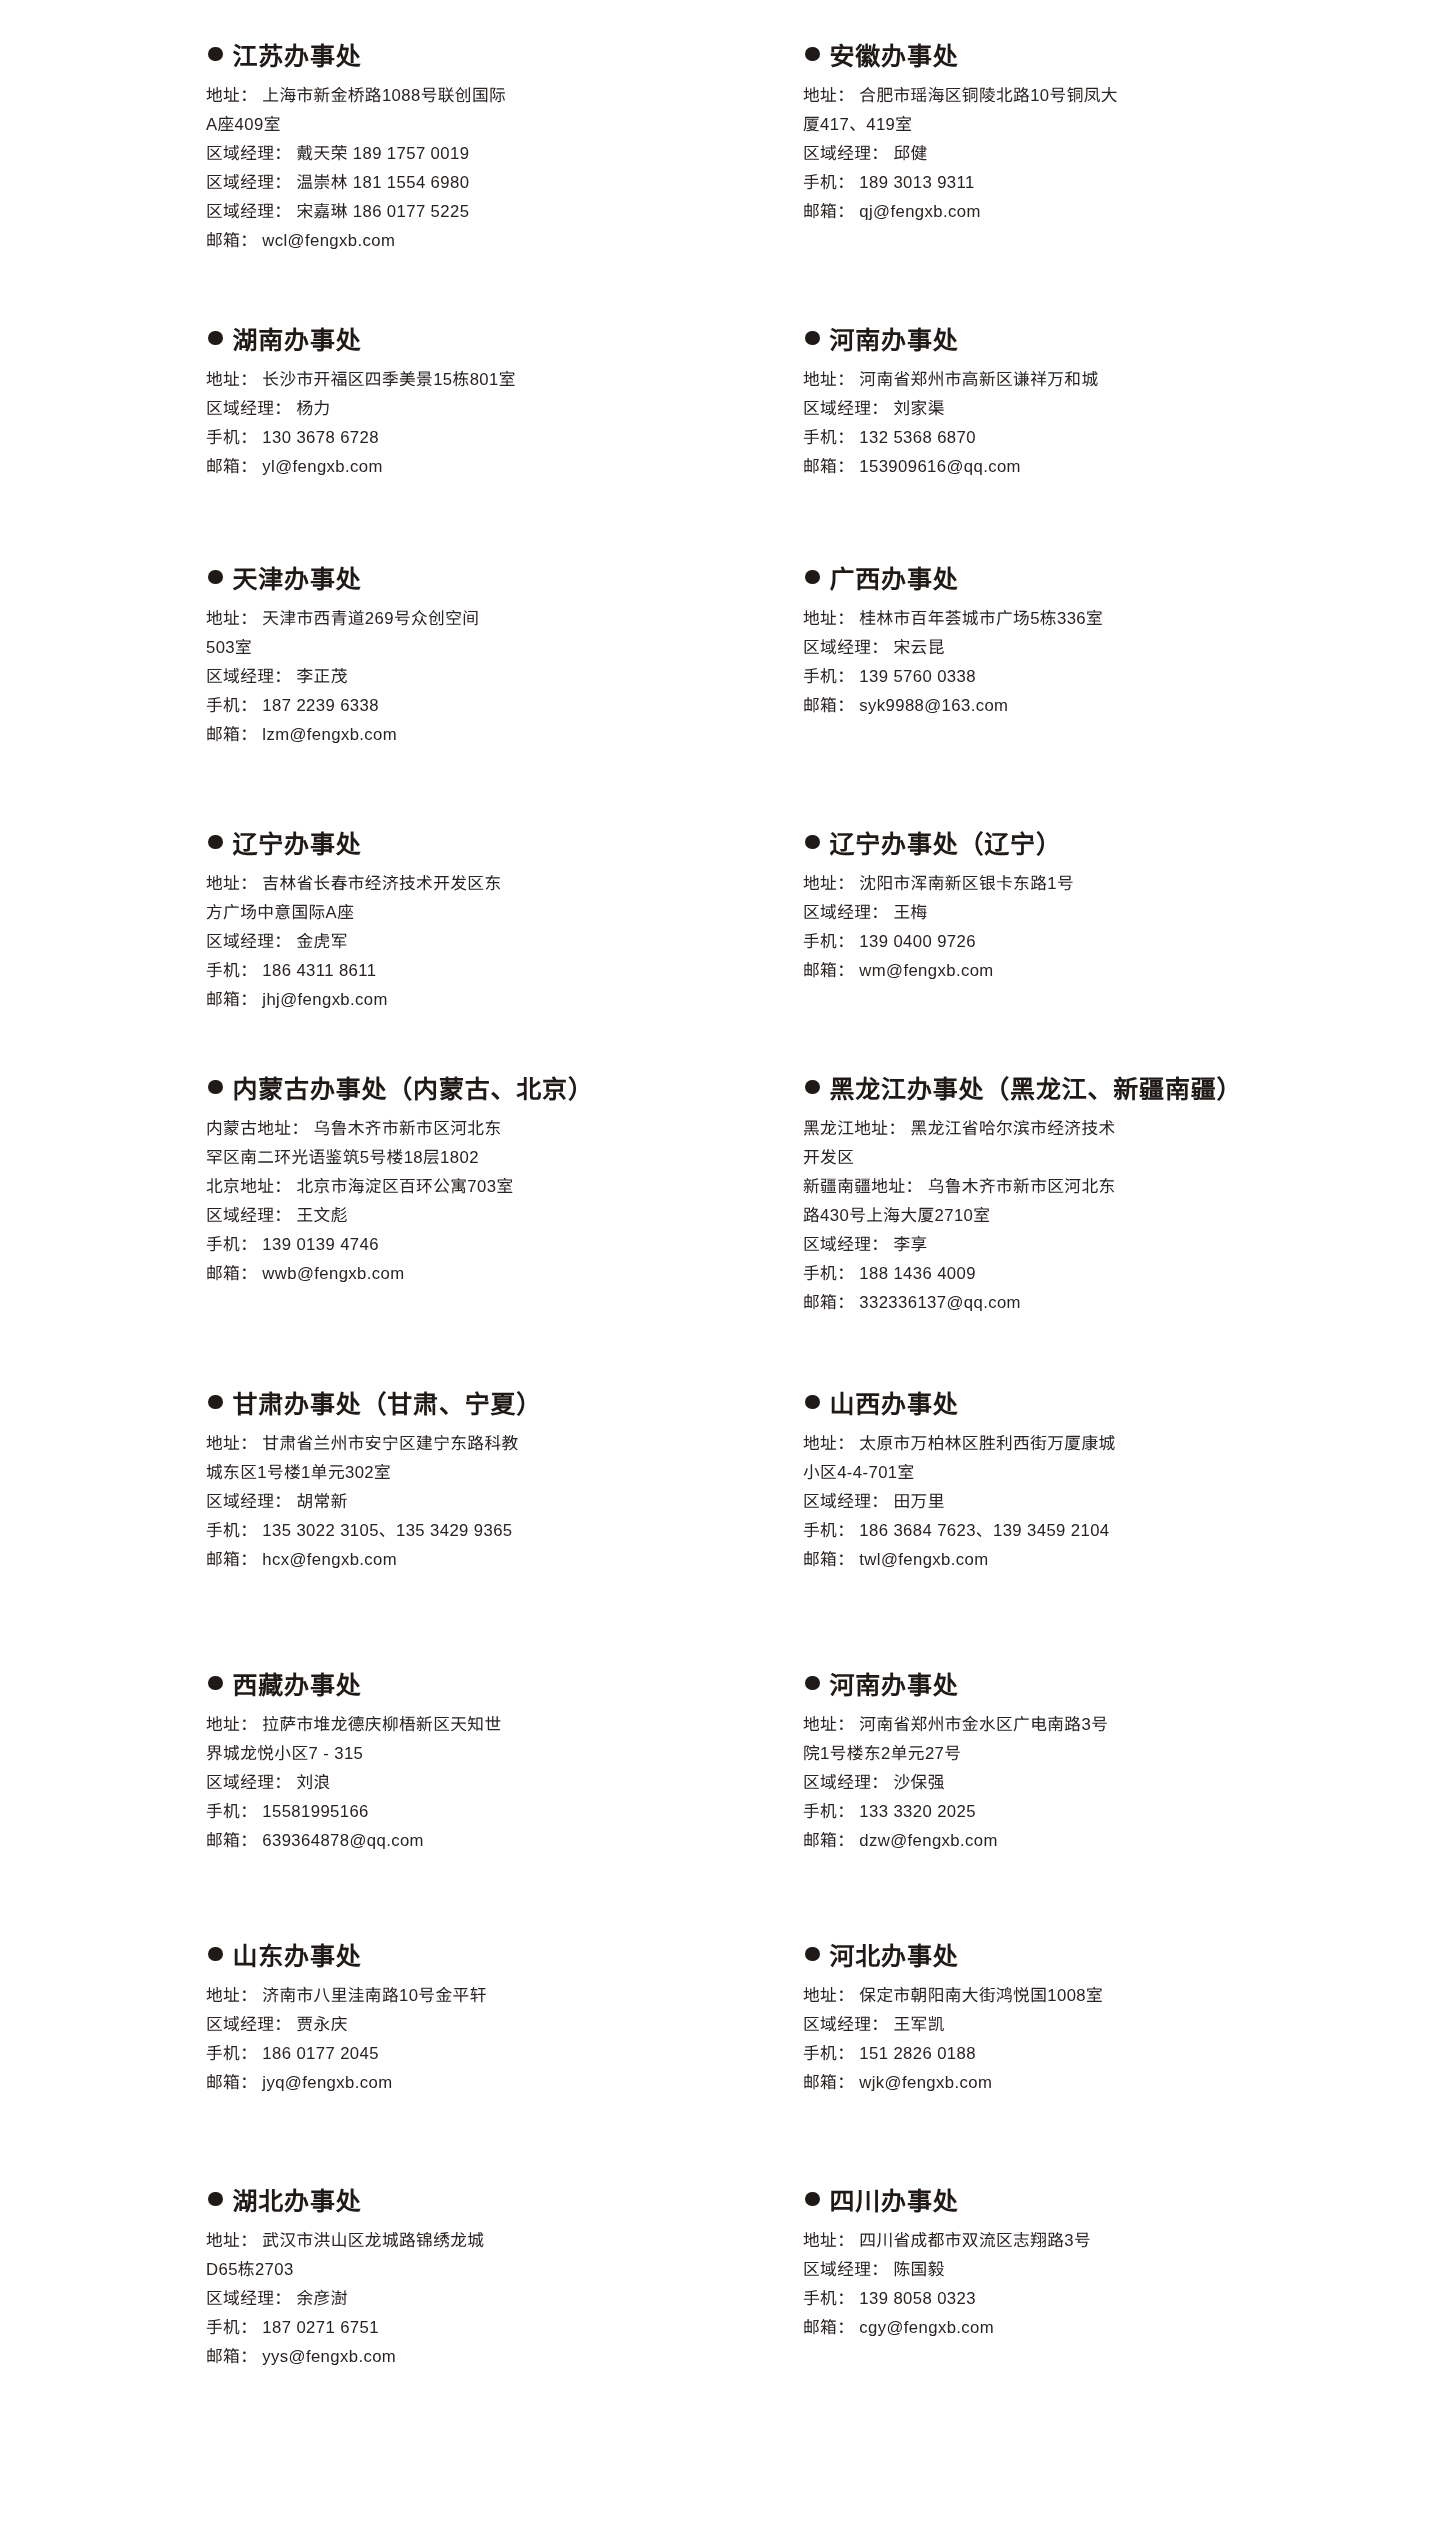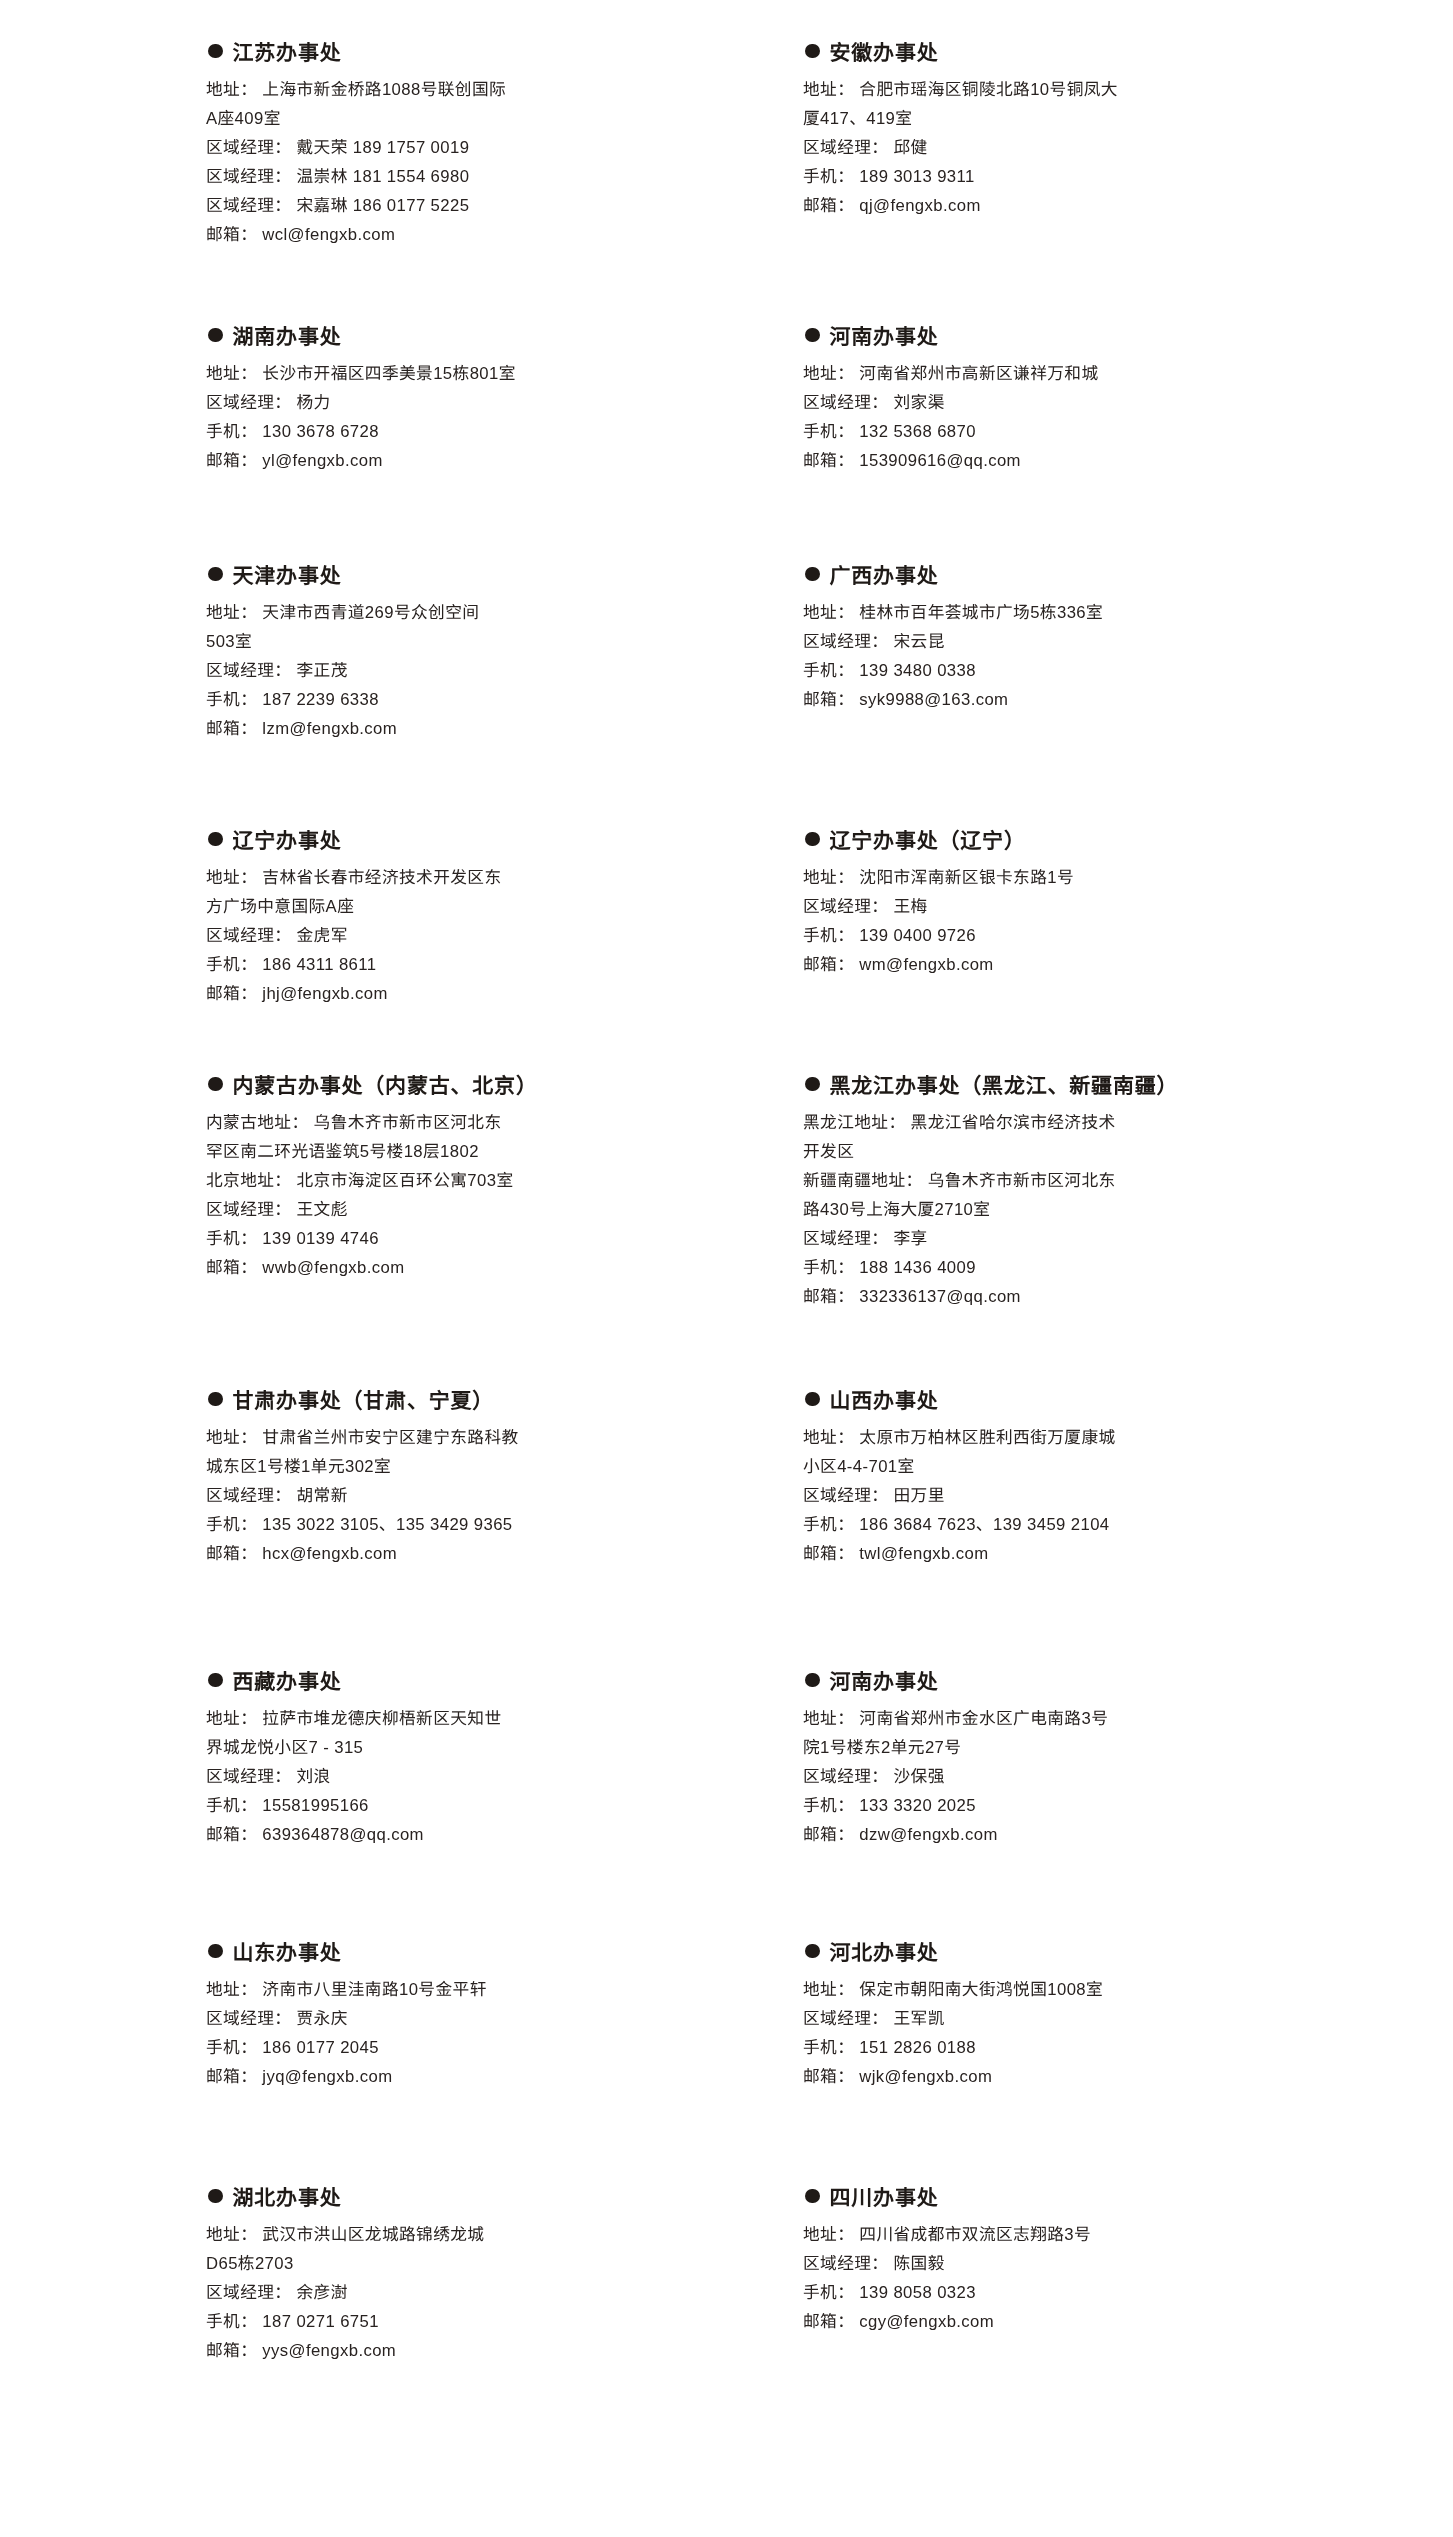--- a/index.html
+++ b/index.html
@@ -35,21 +35,21 @@
   }
   .bullet {
     width: 14.4px;
     height: 14.4px;
     border-radius: 50%;
     background: #1f1a17;
     flex: 0 0 auto;
     margin-right: 9.8px;
   }
   .office-name {
-    font-size: 21px;
+    font-size: 25px;
     font-weight: 700;
     color: #1f1a17;
     letter-spacing: 0.8px;
   }
   .line {
     font-size: 16.7px;
     line-height: 29px;
     white-space: nowrap;
     letter-spacing: 0.4px;
   }
@@ -228,21 +228,21 @@
     <span class="val">桂林市百年荟城市广场5栋336室</span>
   </div>
 
   <div class="line">
     <span class="lbl">区域经理：</span>
     <span class="val">宋云昆</span>
   </div>
 
   <div class="line">
     <span class="lbl">手机：</span>
-    <span class="val">139 3480 0338</span>
+    <span class="val">139 5760 0338</span>
   </div>
 
   <div class="line">
     <span class="lbl">邮箱：</span>
     <span class="val">syk9988@163.com</span>
   </div>
 </section>
 
   <section class="office">
     <div class="office-title">

